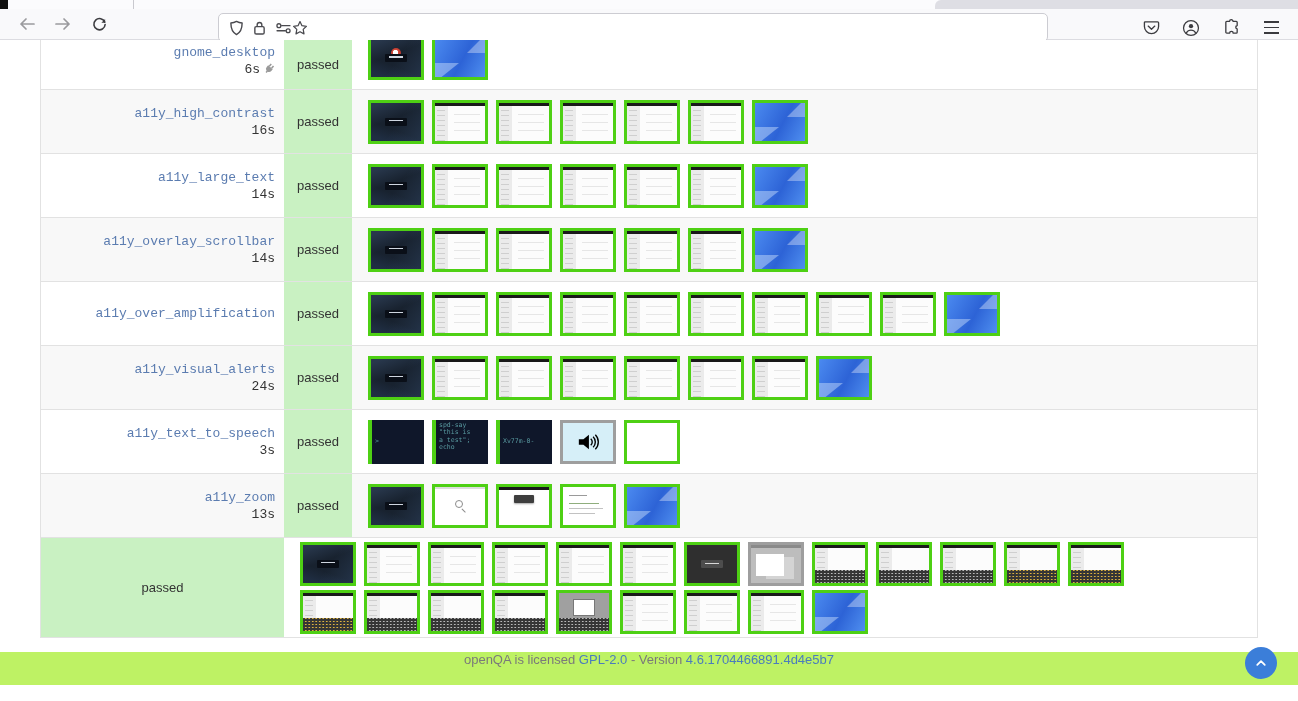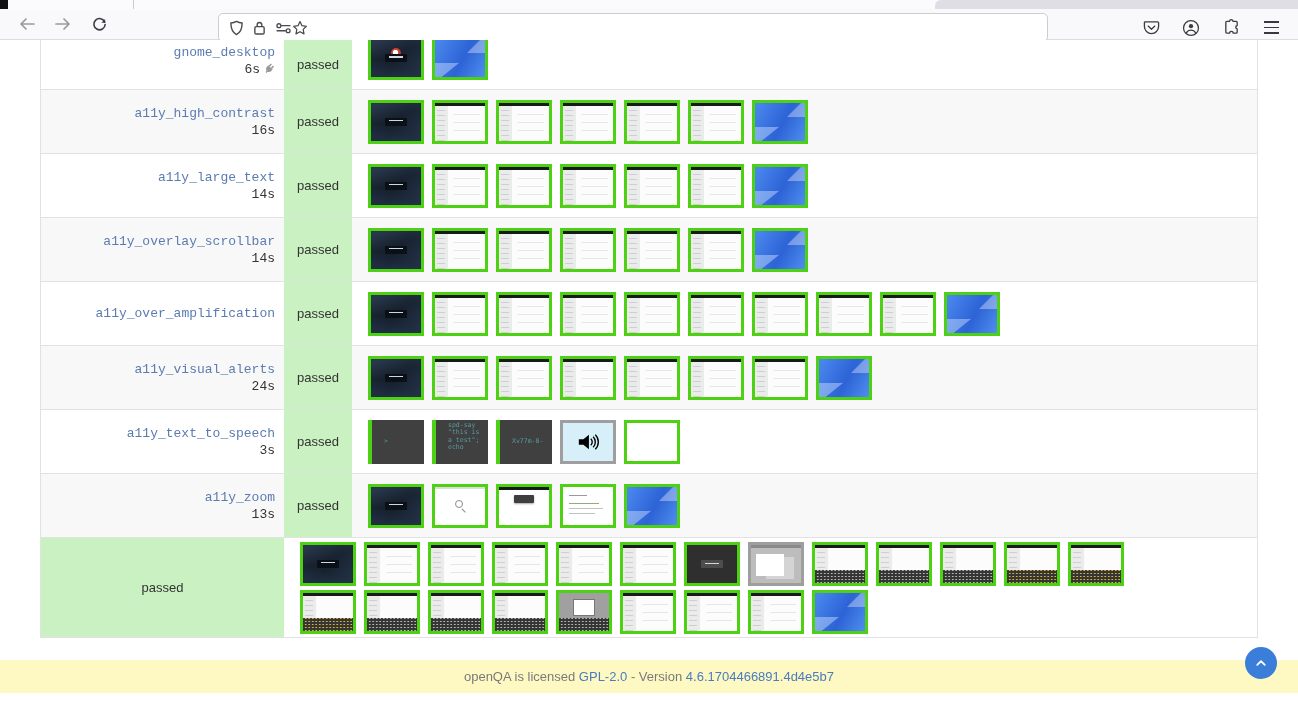--- a/index.html
+++ b/index.html
@@ -76,22 +76,22 @@
   .th-settings .sbar,.th-keyboard .sbar,.th-keyboard_y .sbar{position:absolute;left:0;top:3px;bottom:0;width:13px;
     background:#ebebeb;background-image:repeating-linear-gradient(#cfcfcf 0 1px,transparent 1px 5px);
     background-size:8px 100%;background-position:2px 4px;background-repeat:no-repeat;}
   .th-settings .lines{position:absolute;left:19px;right:5px;top:11px;height:20px;
     background:repeating-linear-gradient(#e6e6e6 0 1.5px,transparent 1.5px 8px);}
   .th-keyboard,.th-keyboard_y{background:#fcfcfc;}
   .kb{position:absolute;left:0;right:0;bottom:0;height:13px;background:#353535;
     background-image:radial-gradient(circle,#b9b9b9 .7px,transparent .9px);background-size:3.5px 3px;
     background-position:1px 2px;}
   .kb.y{background-image:radial-gradient(circle,#dcb23e .8px,transparent 1px);}
-  .th-text{border:none;border-left:4px solid var(--green);background:#404040;display:flex;
-    align-items:center;padding:2px 0 2px 12px;}
+  .th-text{border:none;border-left:4px solid var(--green);background:#0f172a;display:flex;
+    align-items:center;padding:2px 0 2px 3px;}
   .th-text.multi{align-items:flex-start;}
   .th-text pre{font-family:"DejaVu Sans Mono",monospace;font-size:6.5px;line-height:7.5px;
     color:#58989f;white-space:pre-wrap;}
   .th-audio{border-color:#9e9e9e;background:#d6eff8;display:flex;align-items:center;justify-content:center;}
   .th-white{background:#fff;}
   .th-magnifier{background:#fff;}
   .th-magnifier .tbar{background:#dcdcdc;height:2px;}
   .th-magnifier .lens{position:absolute;left:50%;top:50%;width:8px;height:8px;margin:-6px 0 0 -5px;
     border:1.4px solid #8c8c8c;border-radius:50%;}
   .th-magnifier .handle{position:absolute;left:50%;top:50%;width:5px;height:1.4px;background:#8c8c8c;
@@ -109,22 +109,22 @@
   .th-darkgray .pill{background:#4d4d4d;}
   .th-darkgray .pill::after{content:"";position:absolute;left:4px;top:3px;width:14px;height:1.5px;background:#d8d8d8;}
   .th-graydialog{border-color:#9e9e9e;background:#bdbdbd;}
   .th-graydialog .tbar{background:#8a8a8a;}
   .th-graydialog .win{position:absolute;left:5px;top:9px;width:28px;height:22px;background:#fff;
     box-shadow:10px 3px 0 #d4d4d4;}
   .th-kb_dialog{background:#a0a0a0;}
   .th-kb_dialog .win{position:absolute;left:50%;top:6px;transform:translateX(-50%);width:22px;height:17px;
     background:#fff;border:1px solid #777;}
   
-  .footer{position:absolute;left:0;bottom:8px;width:1298px;height:33px;background:#fef9c3;
-    display:flex;align-items:center;justify-content:center;font-size:13px;color:#7a7a7a;gap:0;}
+  .footer{position:absolute;left:0;bottom:16px;width:1298px;height:33px;background:#bef264;
+    display:flex;align-items:flex-start;justify-content:center;font-size:13px;color:#7a7a7a;gap:0;}
   .footer a{color:#4a7cbd;text-decoration:none;cursor:pointer;white-space:pre;}
   .footer span{white-space:pre;}
   .scrolltop{position:absolute;right:21px;bottom:22px;width:32px;height:32px;border-radius:50%;
     background:#3b7ed9;border:none;cursor:pointer;display:flex;align-items:center;justify-content:center;}
 </style>
 </head>
 <body>
 
 <div class="tabstrip">
   <div class="winmark"></div>

